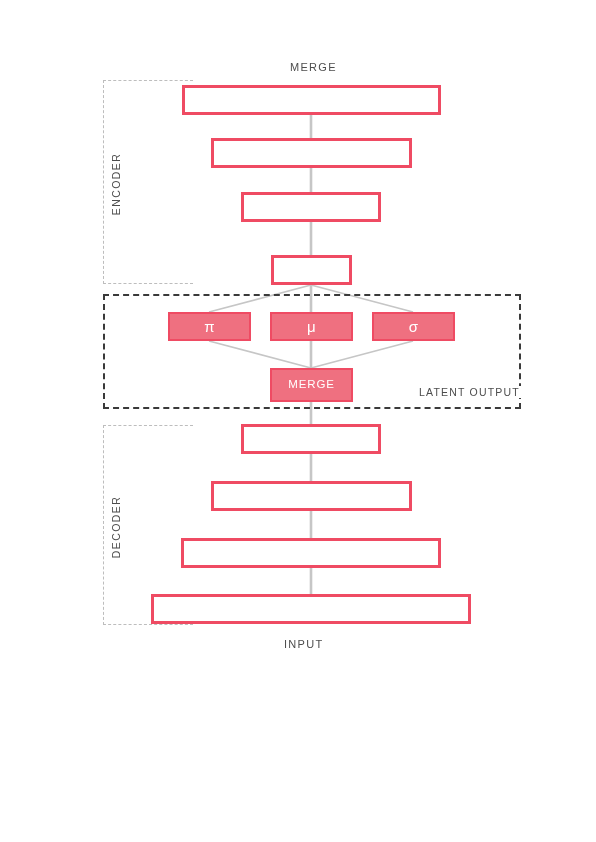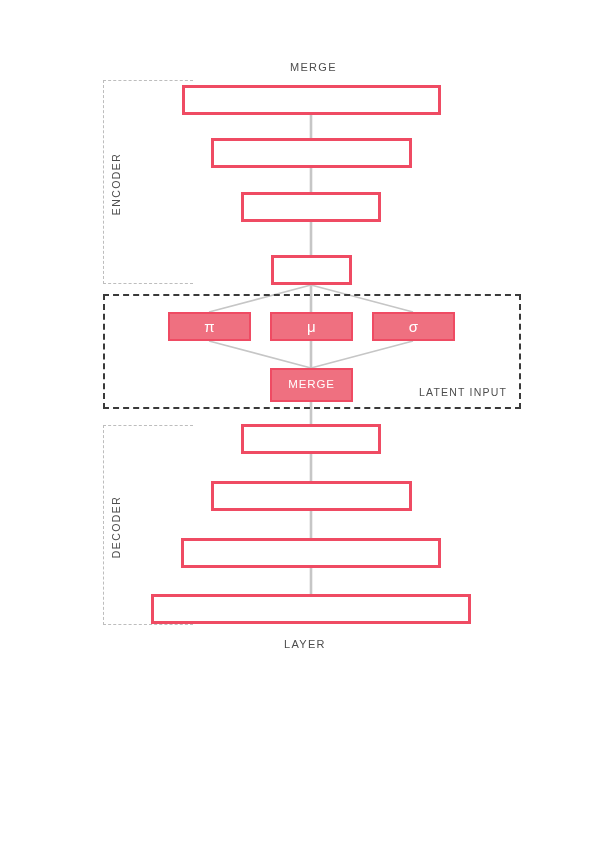--- a/index.html
+++ b/index.html
@@ -149,21 +149,21 @@
     </g>
   </svg>
 
   <div class="group-bracket" style="left:103px; top:80px; width:90px; height:204px;"></div>
   <div class="side-label" style="left:71px; top:175px; width:90px;">ENCODER</div>
 
   <div class="group-bracket" style="left:103px; top:425px; width:90px; height:200px;"></div>
   <div class="side-label" style="left:71px; top:518px; width:90px;">DECODER</div>
 
   <div class="latent-frame" style="left:103px; top:294px; width:418px; height:115px;"></div>
-  <div class="latent-caption" style="left:417px; top:386px;">LATENT INPUT</div>
+  <div class="latent-caption" style="left:417px; top:386px;">LATENT OUTPUT</div>
 
   <div class="caption" style="left:290px; top:61px;">MERGE</div>
 
   <div class="layer-box" style="left:182px; top:85px; width:259px; height:30px;"></div>
   <div class="layer-box" style="left:211px; top:138px; width:201px; height:30px;"></div>
   <div class="layer-box" style="left:241px; top:192px; width:140px; height:30px;"></div>
   <div class="layer-box" style="left:271px; top:255px; width:81px; height:30px;"></div>
 
   <div class="latent-box" style="left:168px; top:312px; width:83px; height:29px;">
     <span class="latent-label">π</span>
@@ -176,15 +176,15 @@
   </div>
   <div class="latent-box merge" style="left:270px; top:368px; width:83px; height:34px;">
     <span class="latent-label">MERGE</span>
   </div>
 
   <div class="layer-box" style="left:241px; top:424px; width:140px; height:30px;"></div>
   <div class="layer-box" style="left:211px; top:481px; width:201px; height:30px;"></div>
   <div class="layer-box" style="left:181px; top:538px; width:260px; height:30px;"></div>
   <div class="layer-box" style="left:151px; top:594px; width:320px; height:30px;"></div>
 
-  <div class="caption" style="left:284px; top:638px;">LAYER</div>
+  <div class="caption" style="left:284px; top:638px;">INPUT</div>
 
 </div>
 
 </body></html>

